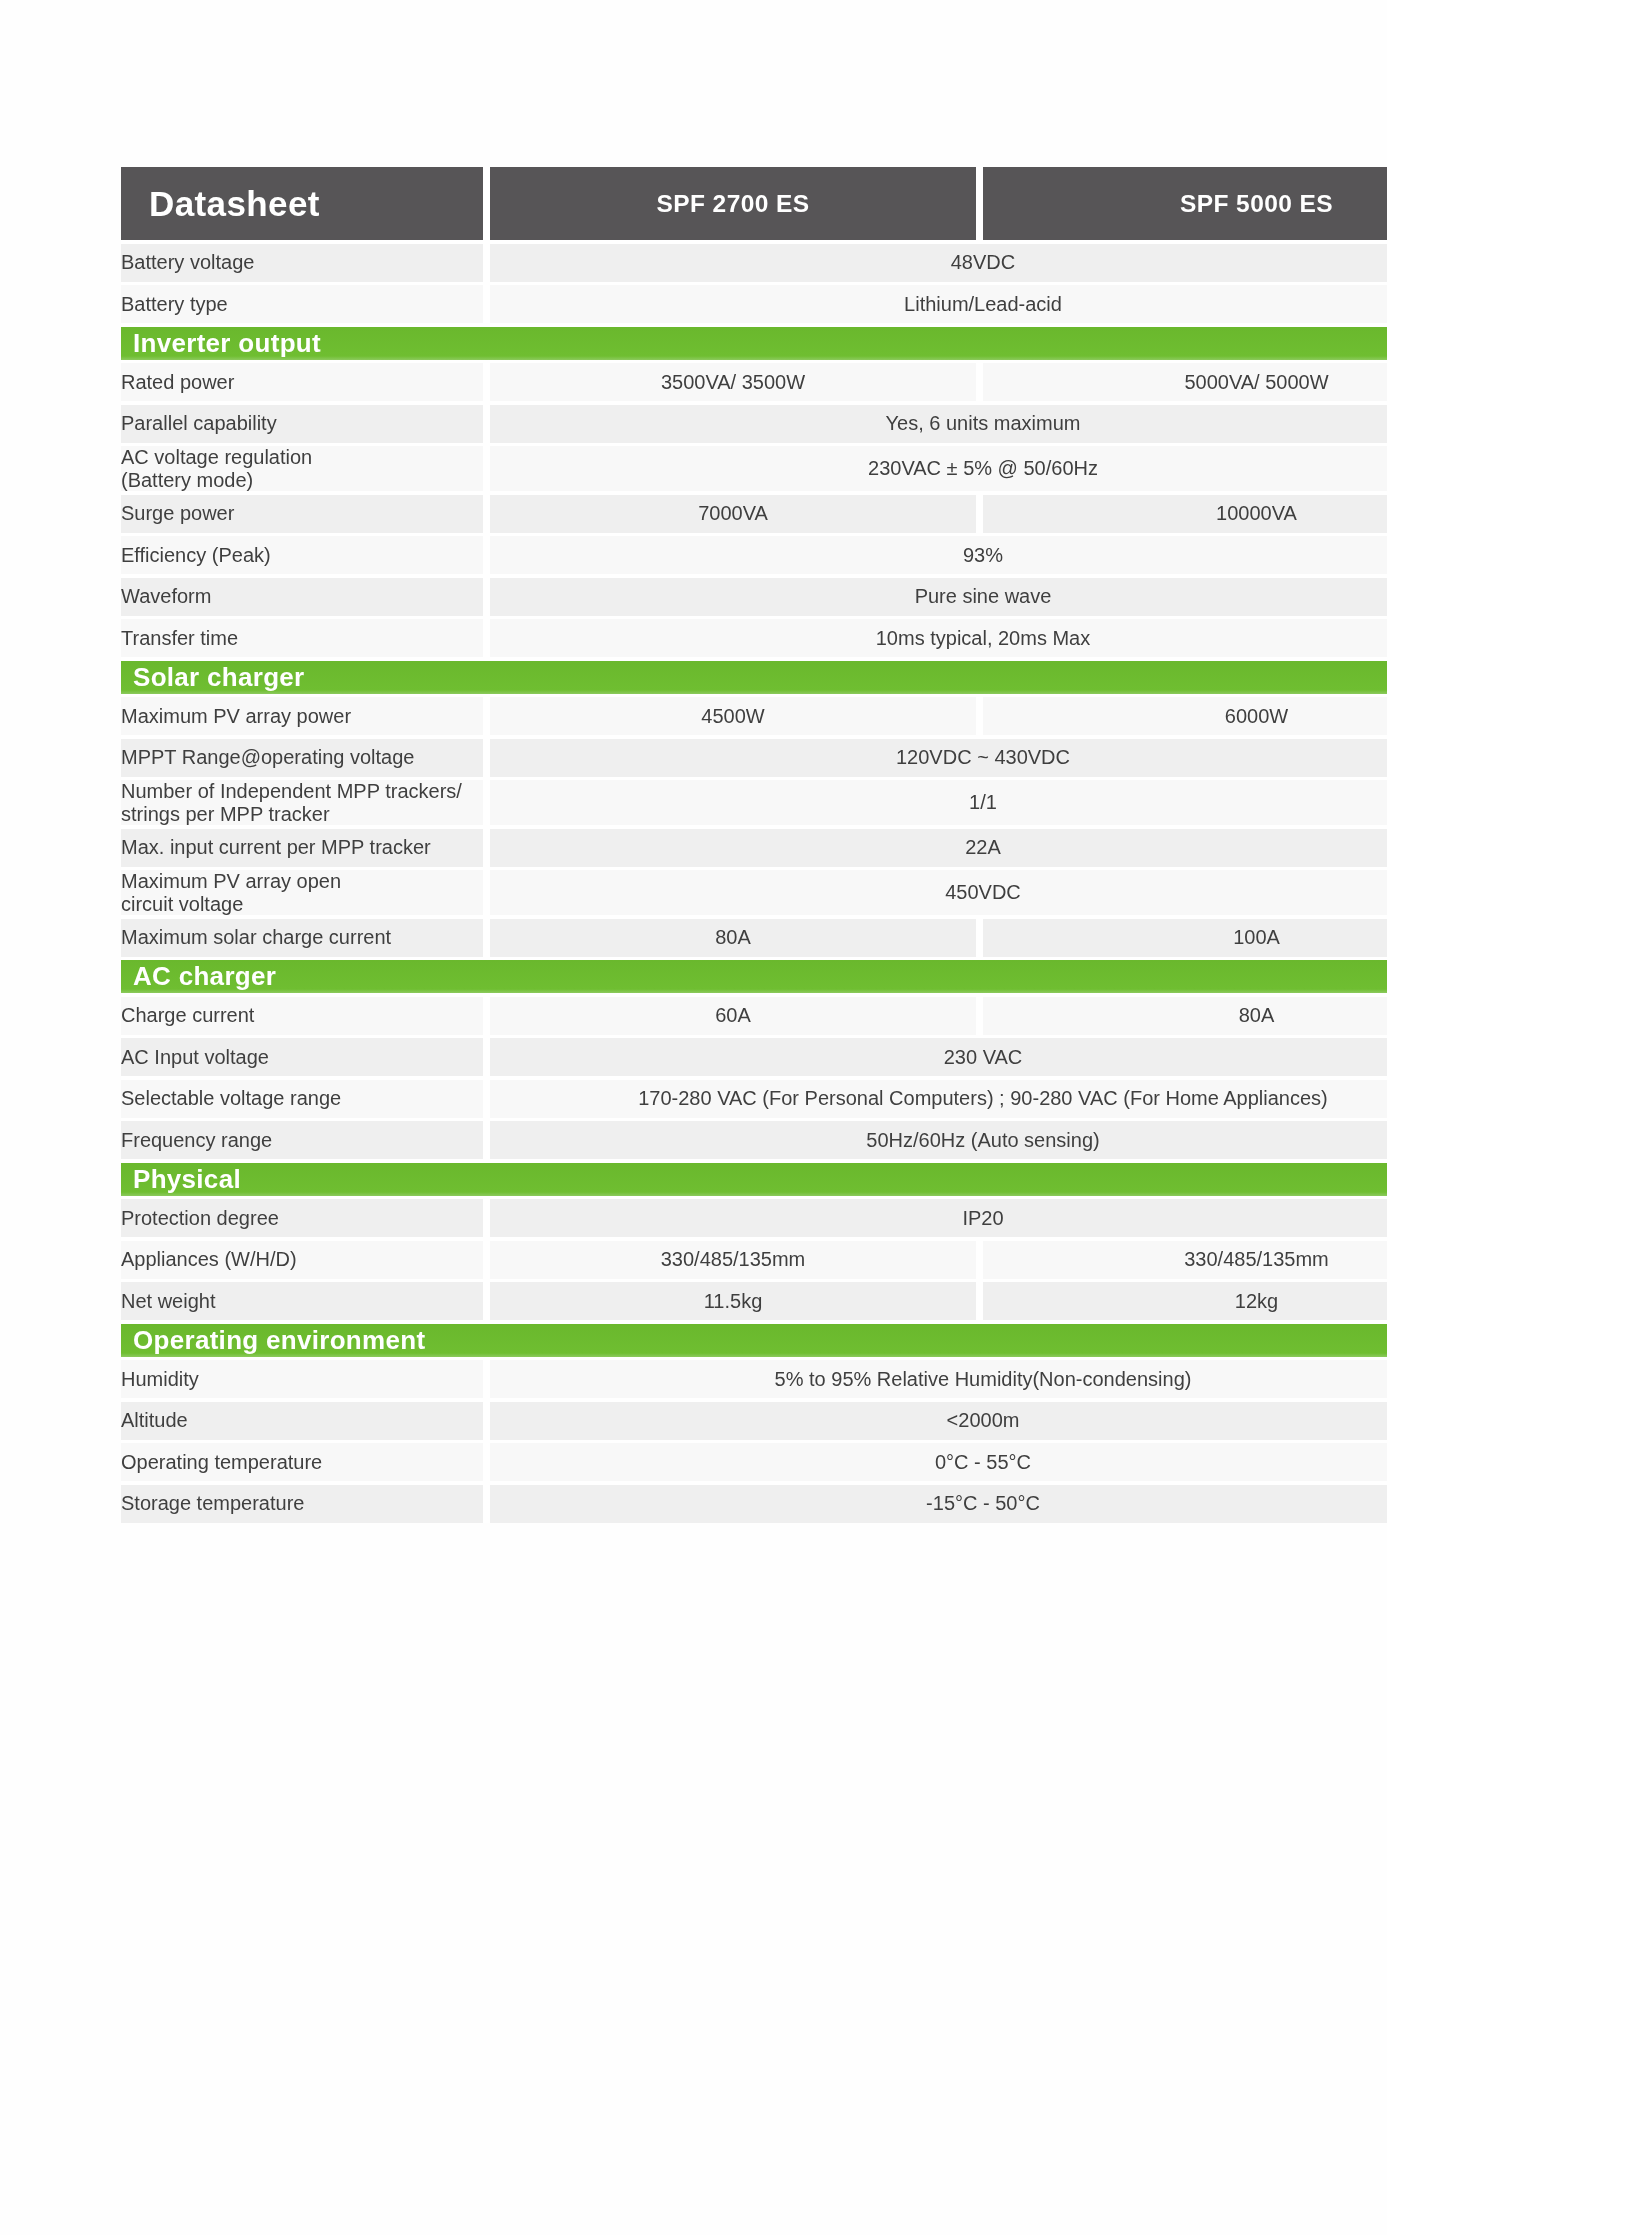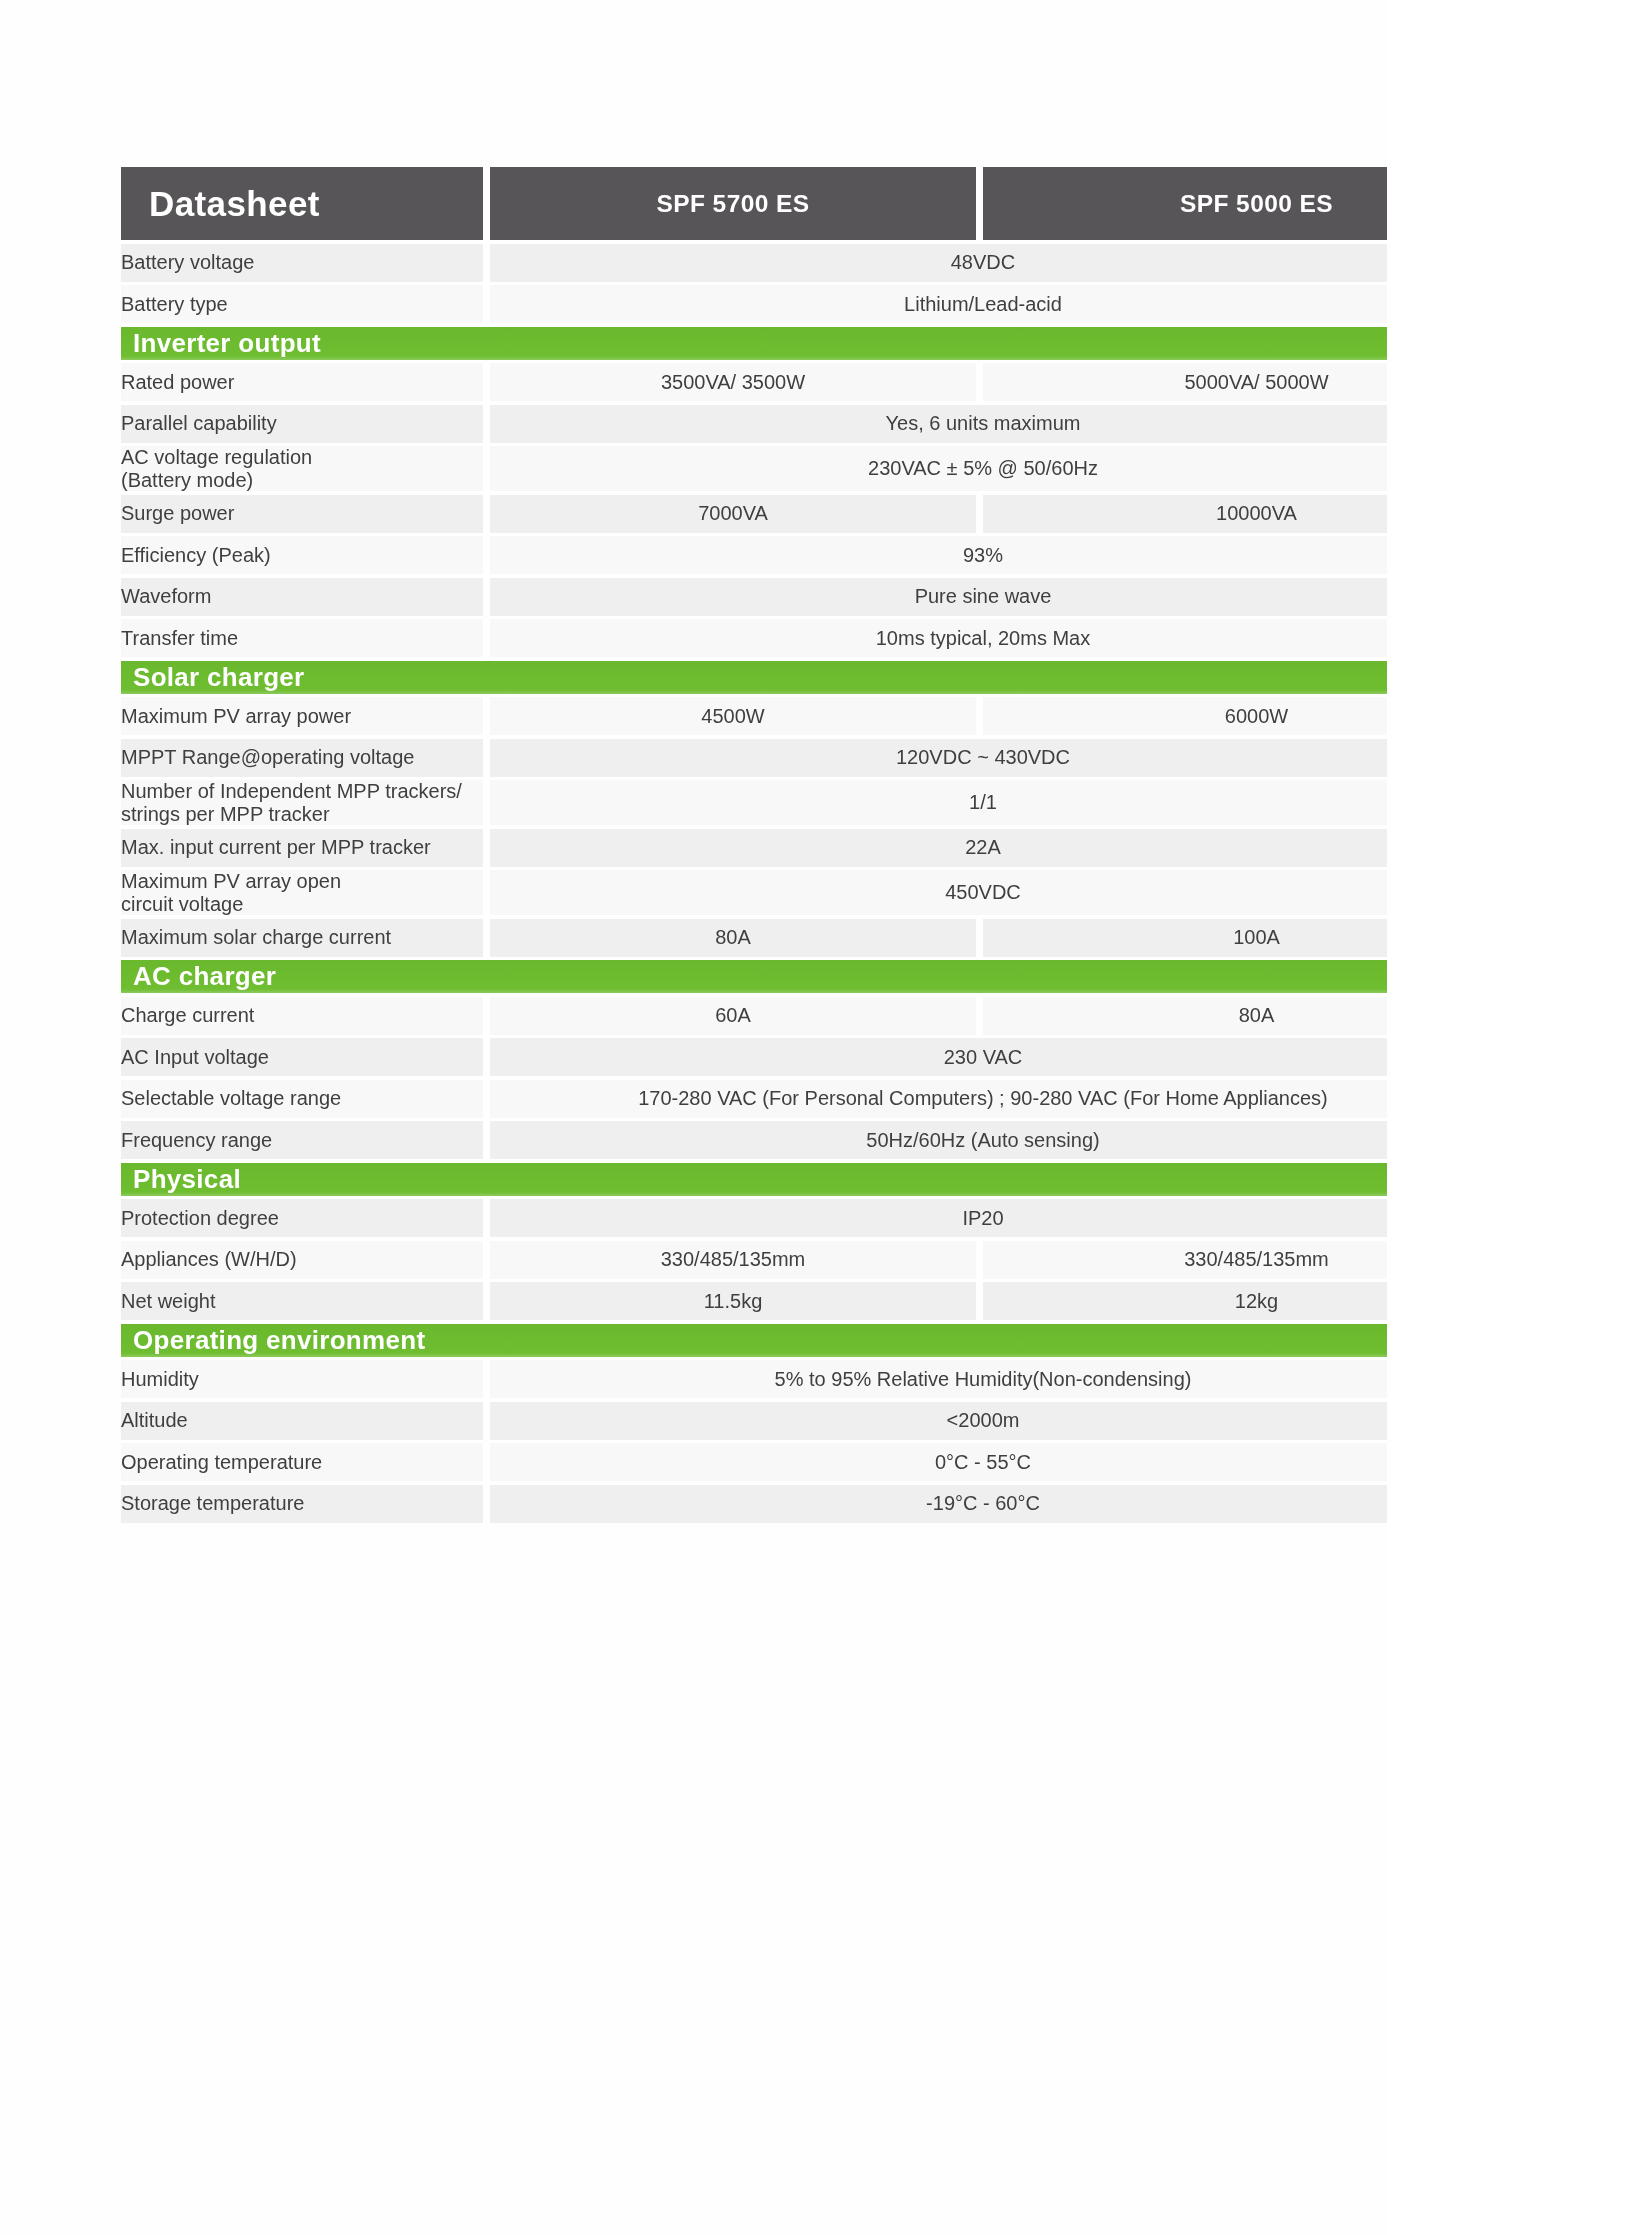--- a/index.html
+++ b/index.html
@@ -80,21 +80,21 @@
   .g { background: #efefef; }
   .w { background: #f8f8f8; }
 </style>
 </head>
 <body>
 
 <div class="page">
   <div class="table">
 
     <div class="cell head title">Datasheet</div>
-    <div class="cell head col">SPF 5700 ES</div>
+    <div class="cell head col">SPF 2700 ES</div>
     <div class="cell head col">SPF 5000 ES</div>
 
     <div class="cell label h1 g">Battery voltage</div>
     <div class="cell value span h1 g">48VDC</div>
 
     <div class="cell label h1 w">Battery type</div>
     <div class="cell value span h1 w">Lithium/Lead-acid</div>
 
     <div class="cell sec">Inverter output</div>
 
@@ -179,17 +179,17 @@
     <div class="cell label h1 w">Humidity</div>
     <div class="cell value span h1 w">5% to 95% Relative Humidity(Non-condensing)</div>
 
     <div class="cell label h1 g">Altitude</div>
     <div class="cell value span h1 g">&lt;2000m</div>
 
     <div class="cell label h1 w">Operating temperature</div>
     <div class="cell value span h1 w">0°C - 55°C</div>
 
     <div class="cell label h1 g">Storage temperature</div>
-    <div class="cell value span h1 g">-19°C - 60°C</div>
+    <div class="cell value span h1 g">-15°C - 50°C</div>
 
   </div>
 </div>
 
 
 </body></html>

